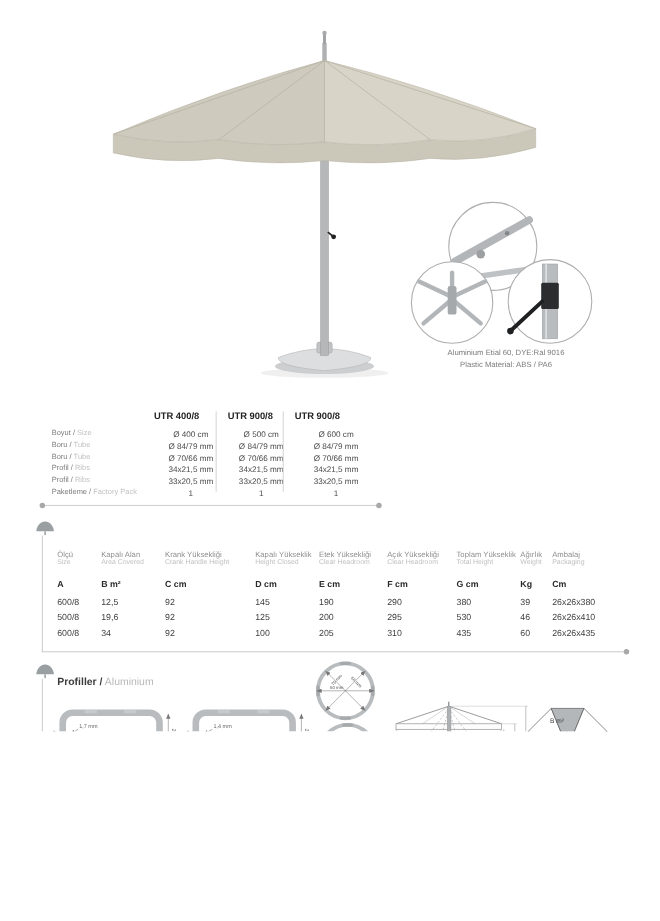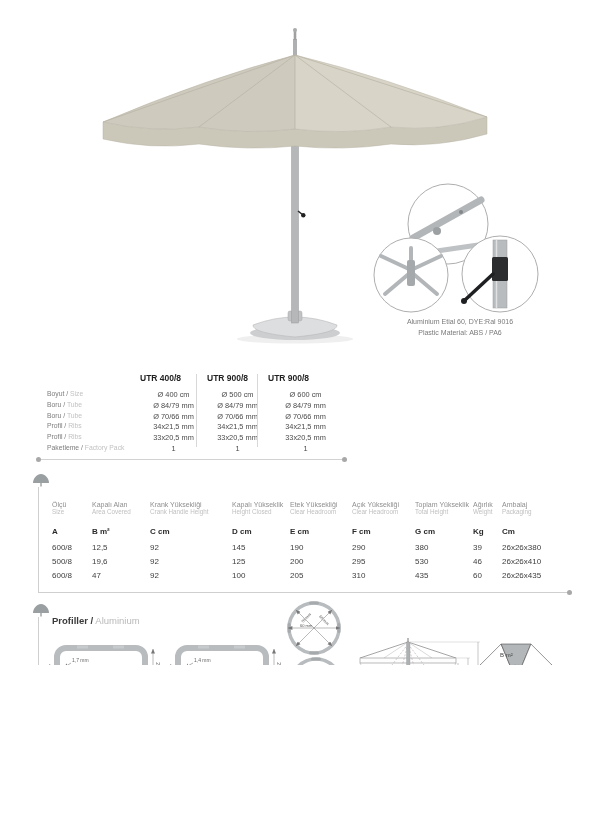--- a/index.html
+++ b/index.html
@@ -233,21 +233,21 @@
     <div class="val">19,6</div>
     <div class="val">92</div>
     <div class="val">125</div>
     <div class="val">200</div>
     <div class="val">295</div>
     <div class="val">530</div>
     <div class="val">46</div>
     <div class="val">26x26x410</div>
 
     <div class="val">600/8</div>
-    <div class="val">47</div>
+    <div class="val">34</div>
     <div class="val">92</div>
     <div class="val">100</div>
     <div class="val">205</div>
     <div class="val">310</div>
     <div class="val">435</div>
     <div class="val">60</div>
     <div class="val">26x26x435</div>
   </div>
 
   <svg class="abs" style="left:32px;top:603px;" width="18" height="14" viewBox="0 0 18 14">

